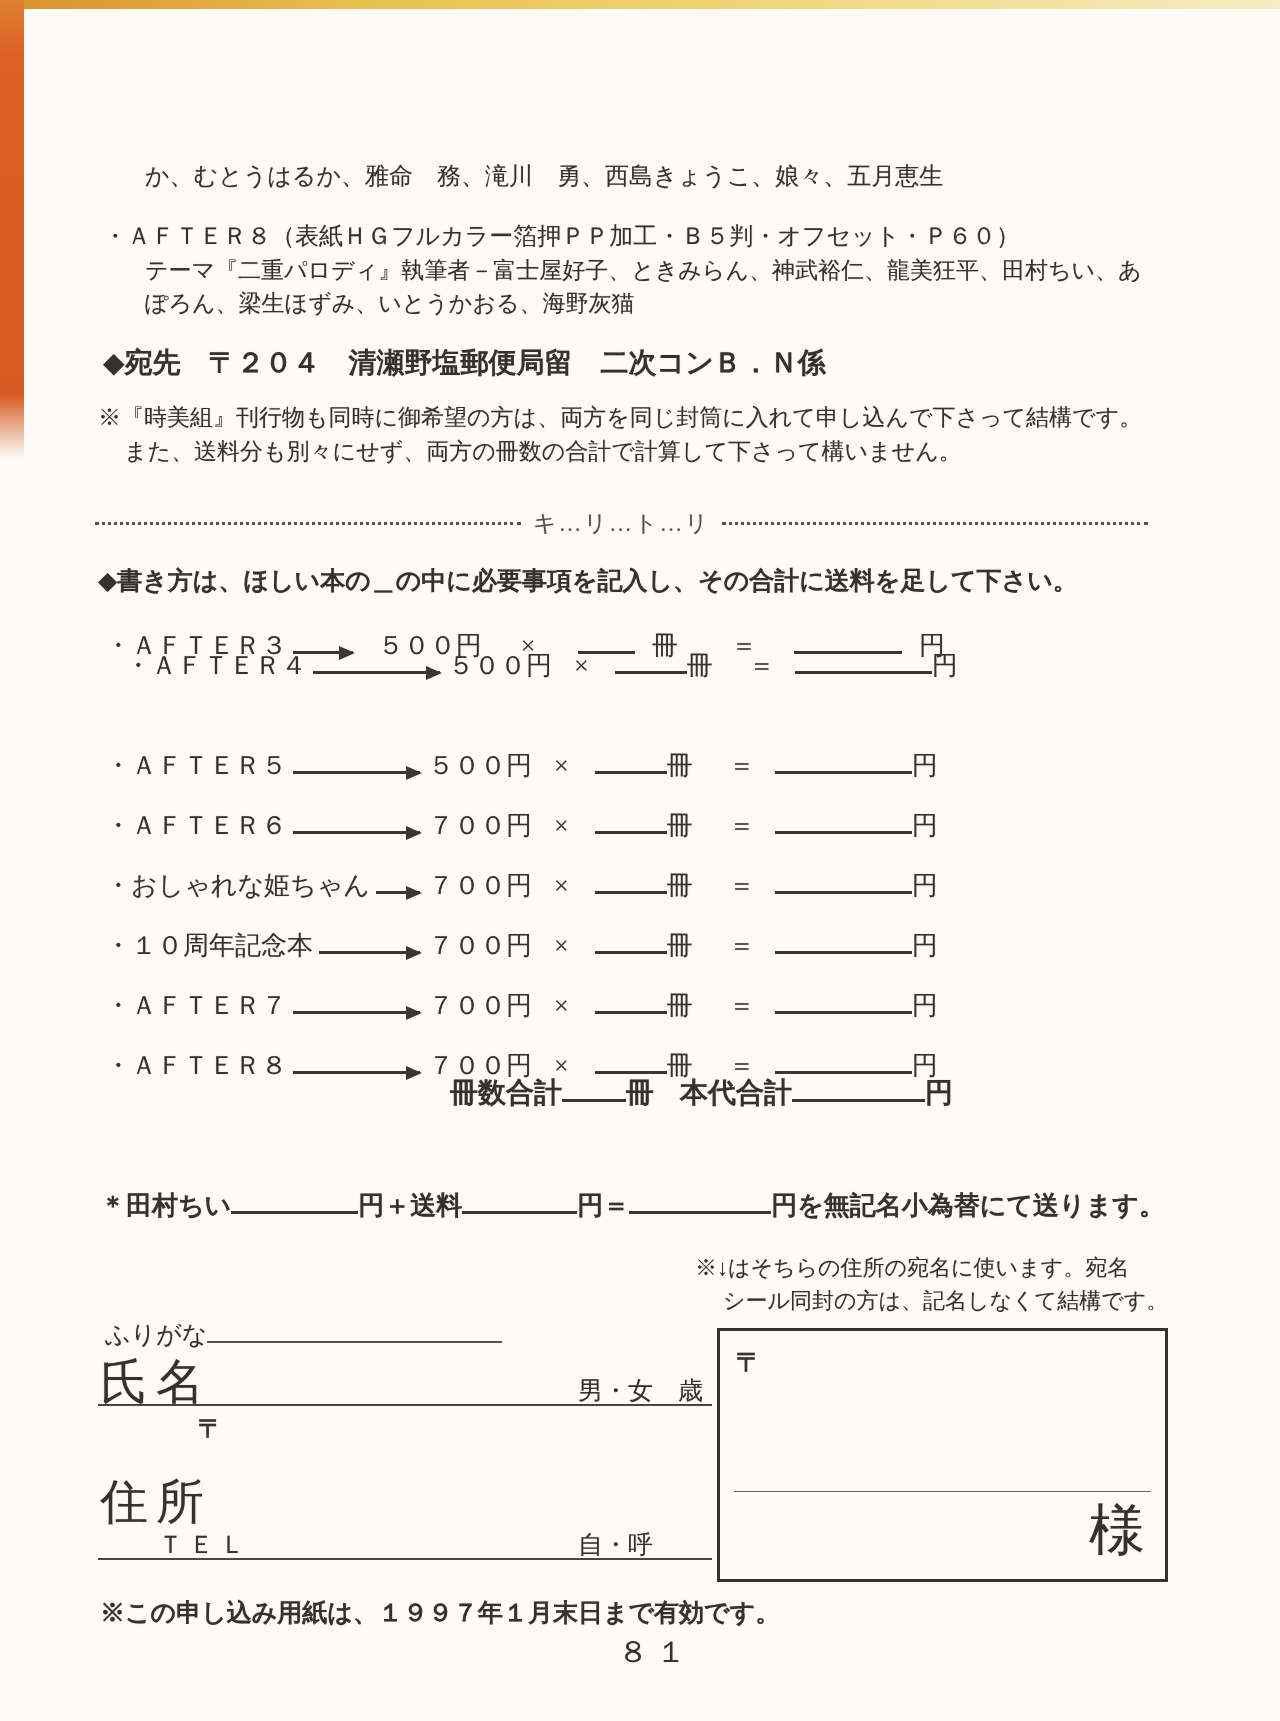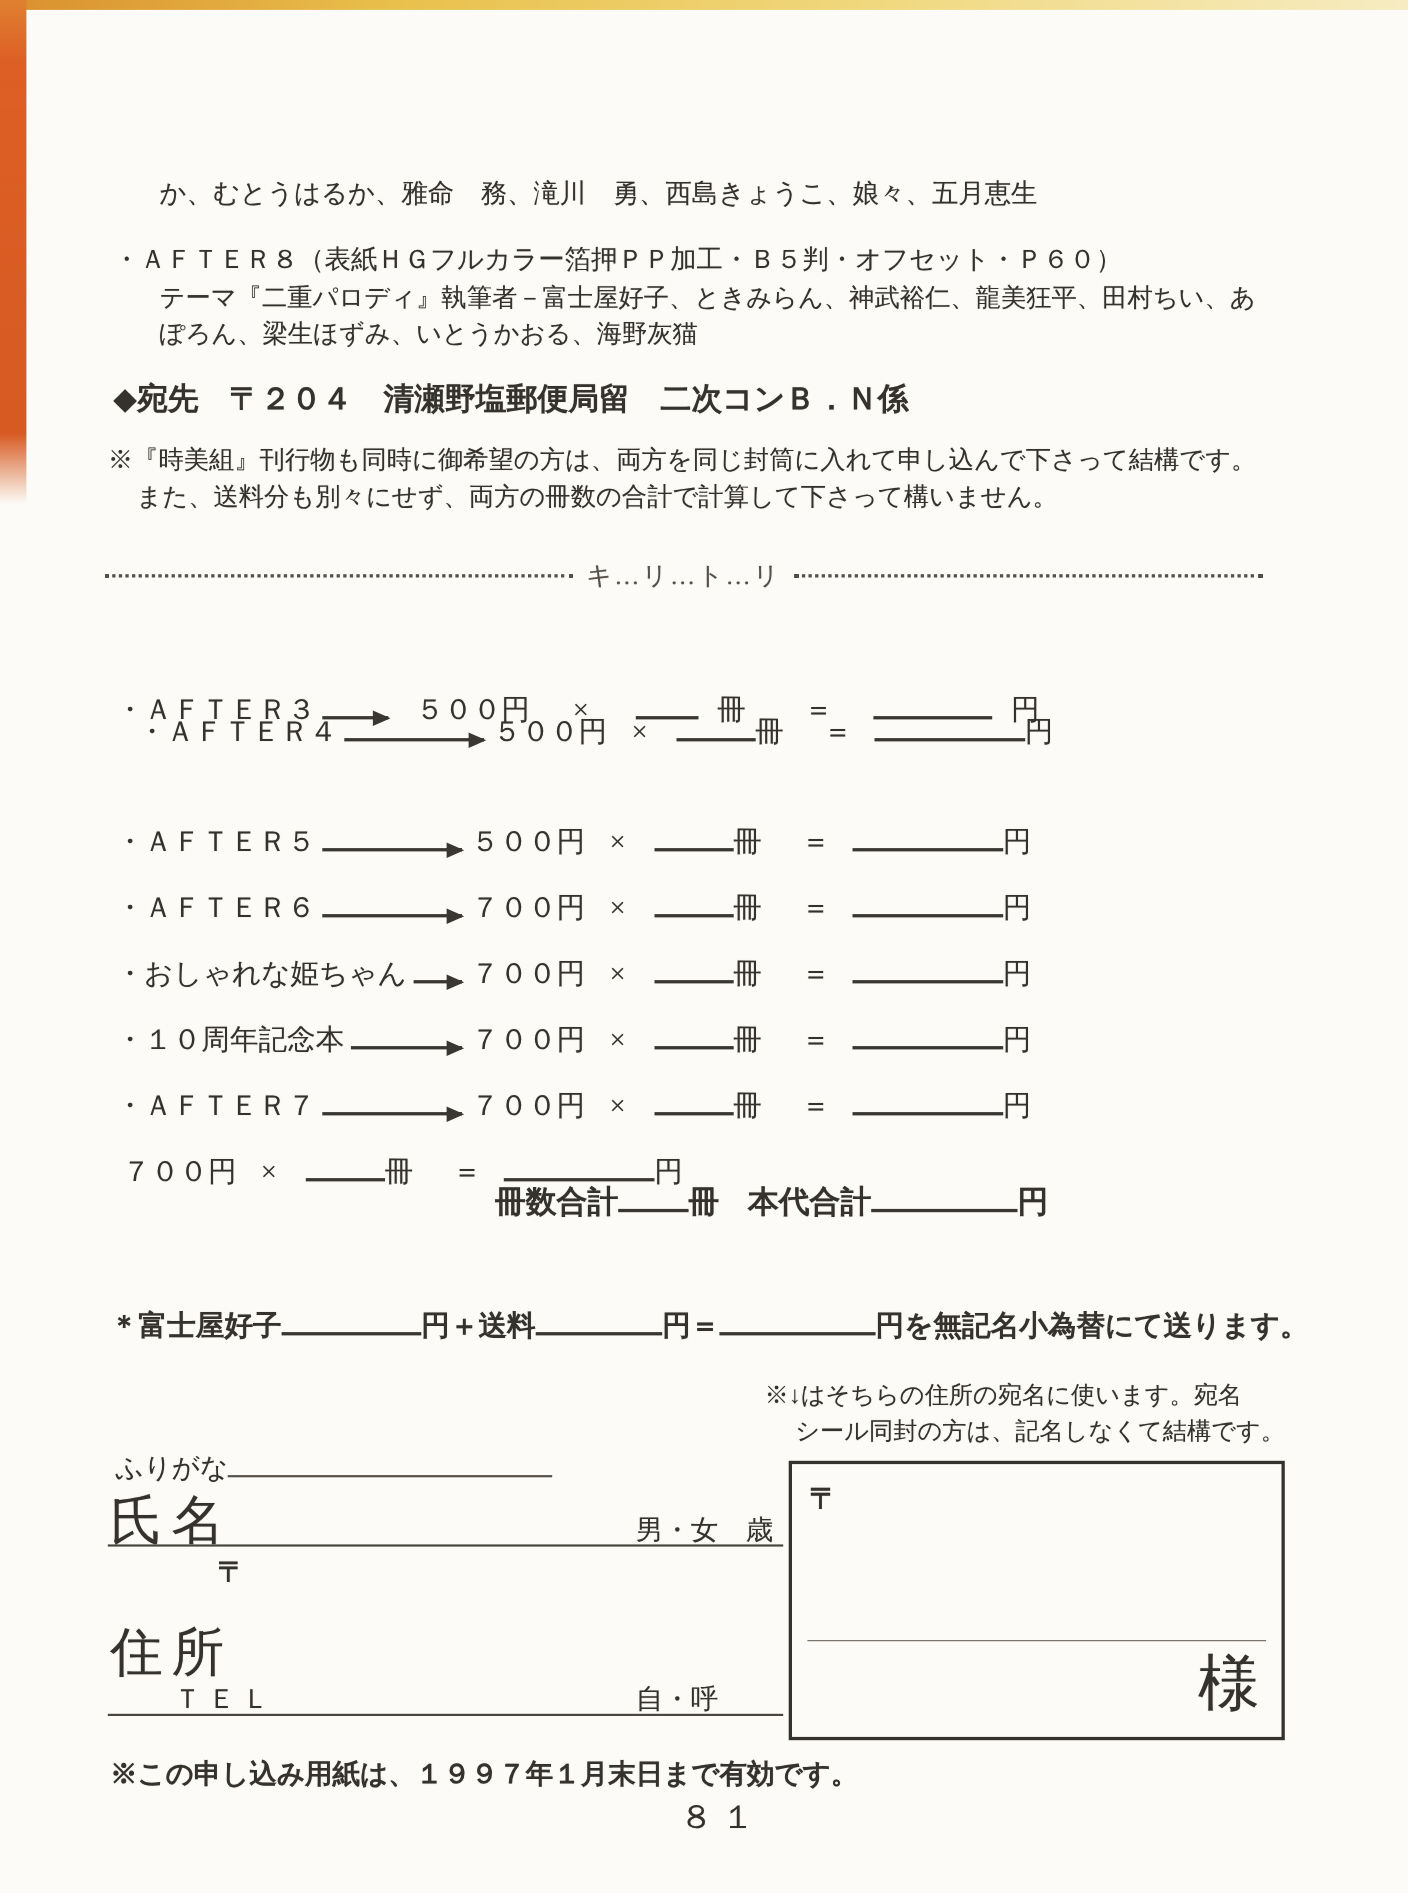--- a/index.html
+++ b/index.html
@@ -93,20 +93,21 @@
 
   <div class="abs t fs23" style="left:98px; top:402px;">※『時美組』刊行物も同時に御希望の方は、両方を同じ封筒に入れて申し込んで下さって結構です。</div>
   <div class="abs t fs23" style="left:124px; top:436px;">また、送料分も別々にせず、両方の冊数の合計で計算して下さって構いません。</div>
 
   <div class="cutline">
     <span class="dash"></span>
     <span class="kiritori t">キ…リ…ト…リ</span>
     <span class="dash"></span>
   </div>
 
+  <div class="abs t fs25 bold" style="left:98px; top:564px;">◆書き方は、ほしい本の＿の中に必要事項を記入し、その合計に送料を足して下さい。</div>
 
   <div class="order-row" style="top:628px;gap:17px;">
     <div class="row-left">
         <span class="t item-label">・ＡＦＴＥＲ３</span>
         <span class="arrow"></span>
       </div>
     <span class="t price">５００円</span>
     <span class="t times">×</span>
     <span class="blank b-count"></span>
     <span class="t">冊</span>
@@ -193,40 +194,44 @@
     <span class="t price">７００円</span>
     <span class="t times">×</span>
     <span class="blank b-count"></span>
     <span class="t">冊</span>
     <span class="t equals">＝</span>
     <span class="blank b-amount"></span>
     <span class="t">円</span>
   </div>
 
   <div class="order-row" style="top:1048px;">
+    <div class="row-left">
+        <span class="t item-label">・ＡＦＴＥＲ８</span>
+        <span class="arrow"></span>
+      </div>
     <span class="t price">７００円</span>
     <span class="t times">×</span>
     <span class="blank b-count"></span>
     <span class="t">冊</span>
     <span class="t equals">＝</span>
     <span class="blank b-amount"></span>
     <span class="t">円</span>
   </div>
 
   <div class="totals-row">
     <span class="t">冊数合計</span>
     <span class="blank tot-b1"></span>
     <span class="t">冊</span>
     <span class="t tot-amount-label">本代合計</span>
     <span class="blank tot-b2"></span>
     <span class="t">円</span>
   </div>
 
   <div class="payment-row">
-    <span class="t">＊富士屋好子</span>
+    <span class="t">＊田村ちい</span>
     <span class="blank pay-b1"></span>
     <span class="t">円＋送料</span>
     <span class="blank pay-b2"></span>
     <span class="t">円＝</span>
     <span class="blank pay-b3"></span>
     <span class="t">円を無記名小為替にて送ります。</span>
   </div>
 
   <div class="abs t" style="left:695px; top:1253px; font-size:22px;">※↓はそちらの住所の宛名に使います。宛名</div>
   <div class="abs t" style="left:723px; top:1286px; font-size:22px;">シール同封の方は、記名しなくて結構です。</div>

